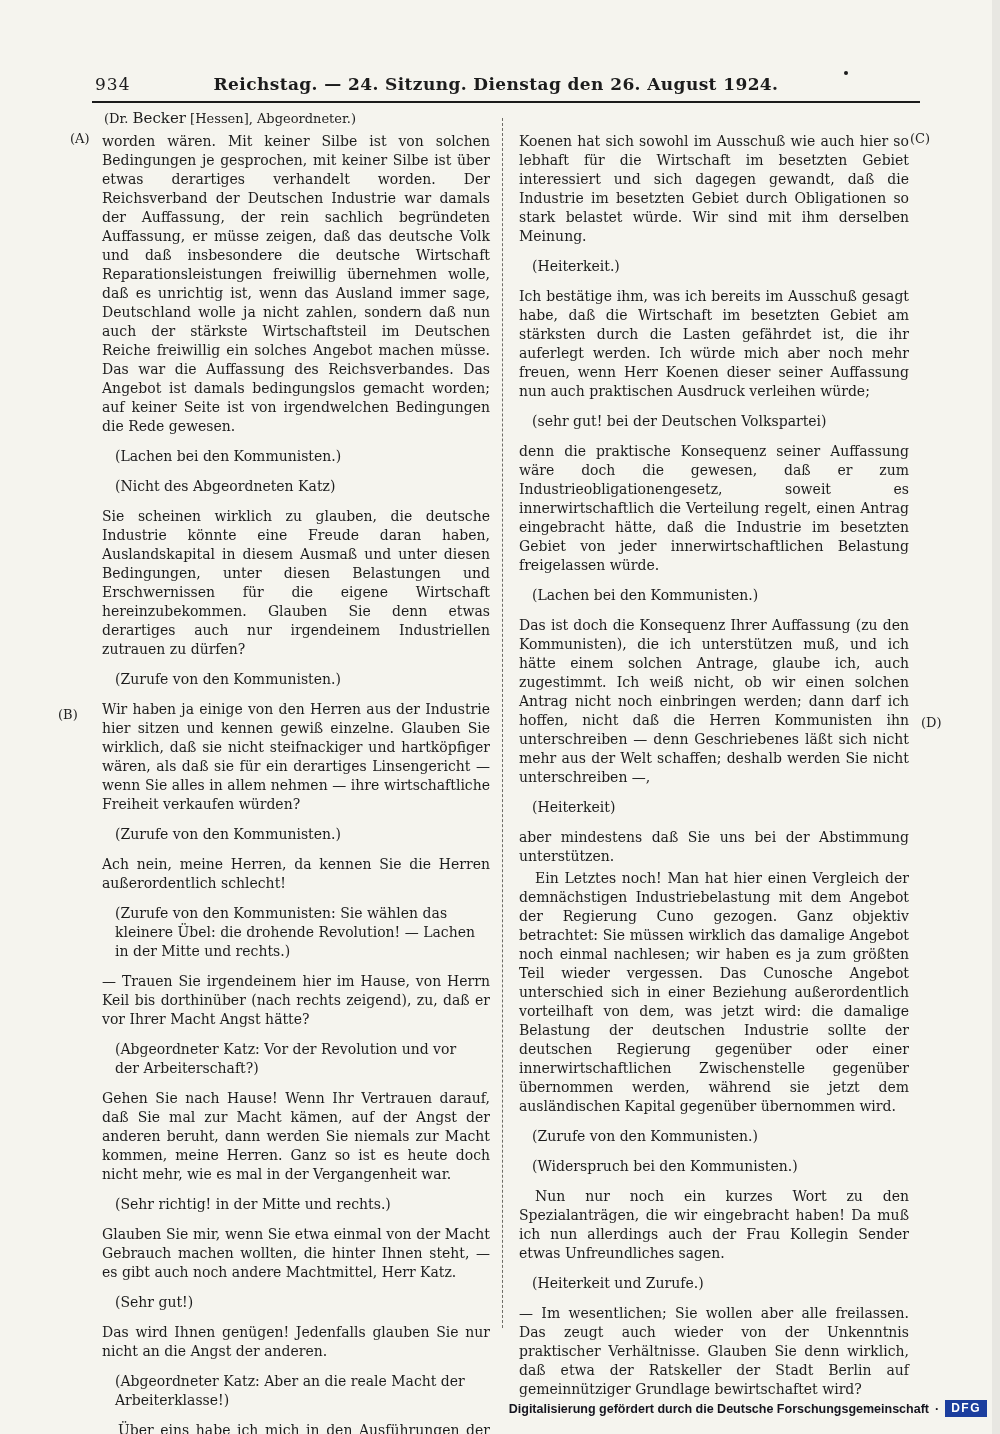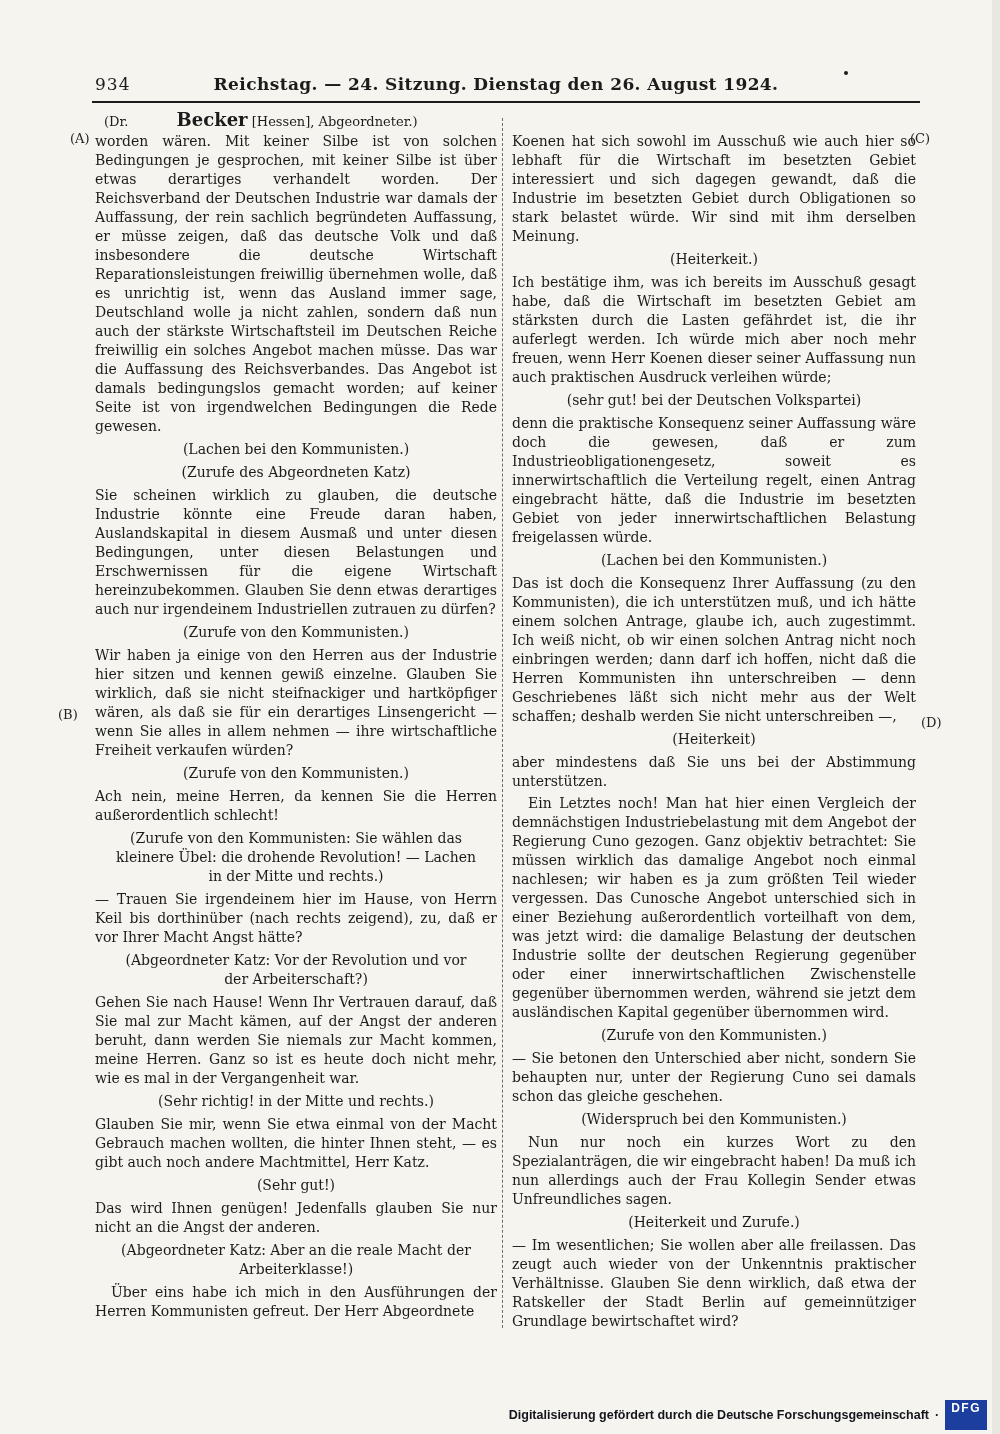--- a/index.html
+++ b/index.html
@@ -22,56 +22,56 @@
     letter-spacing: 0.4px;
   }
   .header-rule {
     position: absolute; left: 92px; top: 101px; width: 828px;
     border-top: 2px solid #1b1b1b;
   }
   .speaker {
     position: absolute; left: 104px; top: 109px;
     font-size: 13px;
   }
-  .speaker .name { font-weight: bold; font-size: 18px; margin-left: 44px; }
+  .speaker .name { font-weight: normal; font-size: 15px; }
   .divider {
     position: absolute; left: 502px; top: 118px; height: 1210px;
     border-left: 1px dashed #6e6c66;
   }
   .col {
     position: absolute; top: 129px; width: 402px;
     font-size: 14px; line-height: 19px;
     text-align: justify; hyphens: auto;
   }
   .col-left  { left: 95px; }
   .col-right { left: 512px; width: 404px; }
   .col p { margin: 0; }
-  .col p.para  { margin: 3px 0; }
+  .col p.para  { margin: 3px 7px; }
   .col p.para.indent { text-indent: 16px; }
-  .col p.stage { text-align: center; margin: 4px 20px; }
+  .col p.stage { text-align: left; margin: 11px 20px; }
   .marker {
     position: absolute; font-size: 13px; color: #222;
     font-family: "DejaVu Serif", serif;
   }
   .marker-a { left: 70px;  top: 131px; }
   .marker-b { left: 58px;  top: 707px; }
   .marker-c { left: 910px; top: 131px; }
   .marker-d { left: 921px; top: 715px; }
   .speck {
     position: absolute; left: 844px; top: 71px;
     width: 4px; height: 4px; background: #1b1b1b; border-radius: 50%;
   }
   .footer {
     position: absolute; right: 5px; top: 1400px;
     display: flex; align-items: center; gap: 6px;
     font-family: "Liberation Sans", sans-serif;
     font-size: 12.5px; font-weight: bold; color: #14141e;
   }
   .dfg-logo {
-    color: #ffffff; padding: 1px 6px 15px 6px;
+    color: #ffffff; padding: 1px 6px 2px 6px;
     font-size: 12px; font-weight: bold; letter-spacing: 1.5px;
     font-family: "Liberation Sans", sans-serif;
   }
 </style>
 </head>
 <body>
 
 <div class="page">
 
   <span class="pagenum">934</span>
@@ -85,21 +85,21 @@
   <span class="marker marker-b">(B)</span>
   <span class="marker marker-c">(C)</span>
   <span class="marker marker-d">(D)</span>
 
   <div class="divider"></div>
 
   <div class="col col-left">
 
   <p class="para">worden wären.  Mit keiner Silbe ist von solchen Bedingungen je gesprochen, mit keiner Silbe ist über etwas derartiges verhandelt worden.  Der Reichsverband der Deutschen Industrie war damals der Auffassung, der rein sachlich begründeten Auffassung, er müsse zeigen, daß das deutsche Volk und daß insbesondere die deutsche Wirtschaft Reparationsleistungen freiwillig übernehmen wolle, daß es unrichtig ist, wenn das Ausland immer sage, Deutschland wolle ja nicht zahlen, sondern daß nun auch der stärkste Wirtschaftsteil im Deutschen Reiche freiwillig ein solches Angebot machen müsse. Das war die Auffassung des Reichsverbandes.  Das Angebot ist damals bedingungslos gemacht worden; auf keiner Seite ist von irgendwelchen Bedingungen die Rede gewesen.</p>
       <p class="stage">(Lachen bei den Kommunisten.)</p>
-      <p class="stage">(Zurufe des Abgeordneten Katz)</p>
+      <p class="stage">(Nicht des Abgeordneten Katz)</p>
       <p class="para">Sie scheinen wirklich zu glauben, die deutsche Industrie könnte eine Freude daran haben, Auslandskapital in diesem Ausmaß und unter diesen Bedingungen, unter diesen Belastungen und Erschwernissen für die eigene Wirtschaft hereinzubekommen.  Glauben Sie denn etwas derartiges auch nur irgendeinem Industriellen zutrauen zu dürfen?</p>
       <p class="stage">(Zurufe von den Kommunisten.)</p>
       <p class="para">Wir haben ja einige von den Herren aus der Industrie hier sitzen und kennen gewiß einzelne.  Glauben Sie wirklich, daß sie nicht steifnackiger und hartköpfiger wären, als daß sie für ein derartiges Linsengericht — wenn Sie alles in allem nehmen — ihre wirtschaftliche Freiheit verkaufen würden?</p>
       <p class="stage">(Zurufe von den Kommunisten.)</p>
       <p class="para">Ach nein, meine Herren, da kennen Sie die Herren außerordentlich schlecht!</p>
       <p class="stage">(Zurufe von den Kommunisten: Sie wählen das kleinere Übel: die drohende Revolution! — Lachen in der Mitte und rechts.)</p>
       <p class="para">— Trauen Sie irgendeinem hier im Hause, von Herrn Keil bis dorthinüber (nach rechts zeigend), zu, daß er vor Ihrer Macht Angst hätte?</p>
       <p class="stage">(Abgeordneter Katz: Vor der Revolution und vor der Arbeiterschaft?)</p>
       <p class="para">Gehen Sie nach Hause!  Wenn Ihr Vertrauen darauf, daß Sie mal zur Macht kämen, auf der Angst der anderen beruht, dann werden Sie niemals zur Macht kommen, meine Herren.  Ganz so ist es heute doch nicht mehr, wie es mal in der Vergangenheit war.</p>
       <p class="stage">(Sehr richtig! in der Mitte und rechts.)</p>
@@ -116,21 +116,20 @@
       <p class="stage">(Heiterkeit.)</p>
       <p class="para">Ich bestätige ihm, was ich bereits im Ausschuß gesagt habe, daß die Wirtschaft im besetzten Gebiet am stärksten durch die Lasten gefährdet ist, die ihr auferlegt werden. Ich würde mich aber noch mehr freuen, wenn Herr Koenen dieser seiner Auffassung nun auch praktischen Ausdruck verleihen würde;</p>
       <p class="stage">(sehr gut! bei der Deutschen Volkspartei)</p>
       <p class="para">denn die praktische Konsequenz seiner Auffassung wäre doch die gewesen, daß er zum Industrieobligationengesetz, soweit es innerwirtschaftlich die Verteilung regelt, einen Antrag eingebracht hätte, daß die Industrie im besetzten Gebiet von jeder innerwirtschaftlichen Belastung freigelassen würde.</p>
       <p class="stage">(Lachen bei den Kommunisten.)</p>
       <p class="para">Das ist doch die Konsequenz Ihrer Auffassung (zu den Kommunisten), die ich unterstützen muß, und ich hätte einem solchen Antrage, glaube ich, auch zugestimmt. Ich weiß nicht, ob wir einen solchen Antrag nicht noch einbringen werden; dann darf ich hoffen, nicht daß die Herren Kommunisten ihn unterschreiben — denn Geschriebenes läßt sich nicht mehr aus der Welt schaffen; deshalb werden Sie nicht unterschreiben —,</p>
       <p class="stage">(Heiterkeit)</p>
       <p class="para">aber mindestens daß Sie uns bei der Abstimmung unterstützen.</p>
       <p class="para indent">Ein Letztes noch!  Man hat hier einen Vergleich der demnächstigen Industriebelastung mit dem Angebot der Regierung Cuno gezogen.  Ganz objektiv betrachtet: Sie müssen wirklich das damalige Angebot noch einmal nachlesen; wir haben es ja zum größten Teil wieder vergessen.  Das Cunosche Angebot unterschied sich in einer Beziehung außerordentlich vorteilhaft von dem, was jetzt wird: die damalige Belastung der deutschen Industrie sollte der deutschen Regierung gegenüber oder einer innerwirtschaftlichen Zwischenstelle gegenüber übernommen werden, während sie jetzt dem ausländischen Kapital gegenüber übernommen wird.</p>
       <p class="stage">(Zurufe von den Kommunisten.)</p>
-      <p class="para">— Sie betonen den Unterschied aber nicht, sondern Sie behaupten nur, unter der Regierung Cuno sei damals schon das gleiche geschehen.</p>
       <p class="stage">(Widerspruch bei den Kommunisten.)</p>
       <p class="para indent">Nun nur noch ein kurzes Wort zu den Spezialanträgen, die wir eingebracht haben!  Da muß ich nun allerdings auch der Frau Kollegin Sender etwas Unfreundliches sagen.</p>
       <p class="stage">(Heiterkeit und Zurufe.)</p>
       <p class="para">— Im wesentlichen; Sie wollen aber alle freilassen. Das zeugt auch wieder von der Unkenntnis praktischer Verhältnisse.  Glauben Sie denn wirklich, daß etwa der Ratskeller der Stadt Berlin auf gemeinnütziger Grundlage bewirtschaftet wird?</p>
     </div>
 
   <div class="footer">
     <span>Digitalisierung gefördert durch die Deutsche Forschungsgemeinschaft</span>
     <span>·</span>
     <span class="dfg-logo" style="background: rgb(28, 62, 158);">DFG</span>

